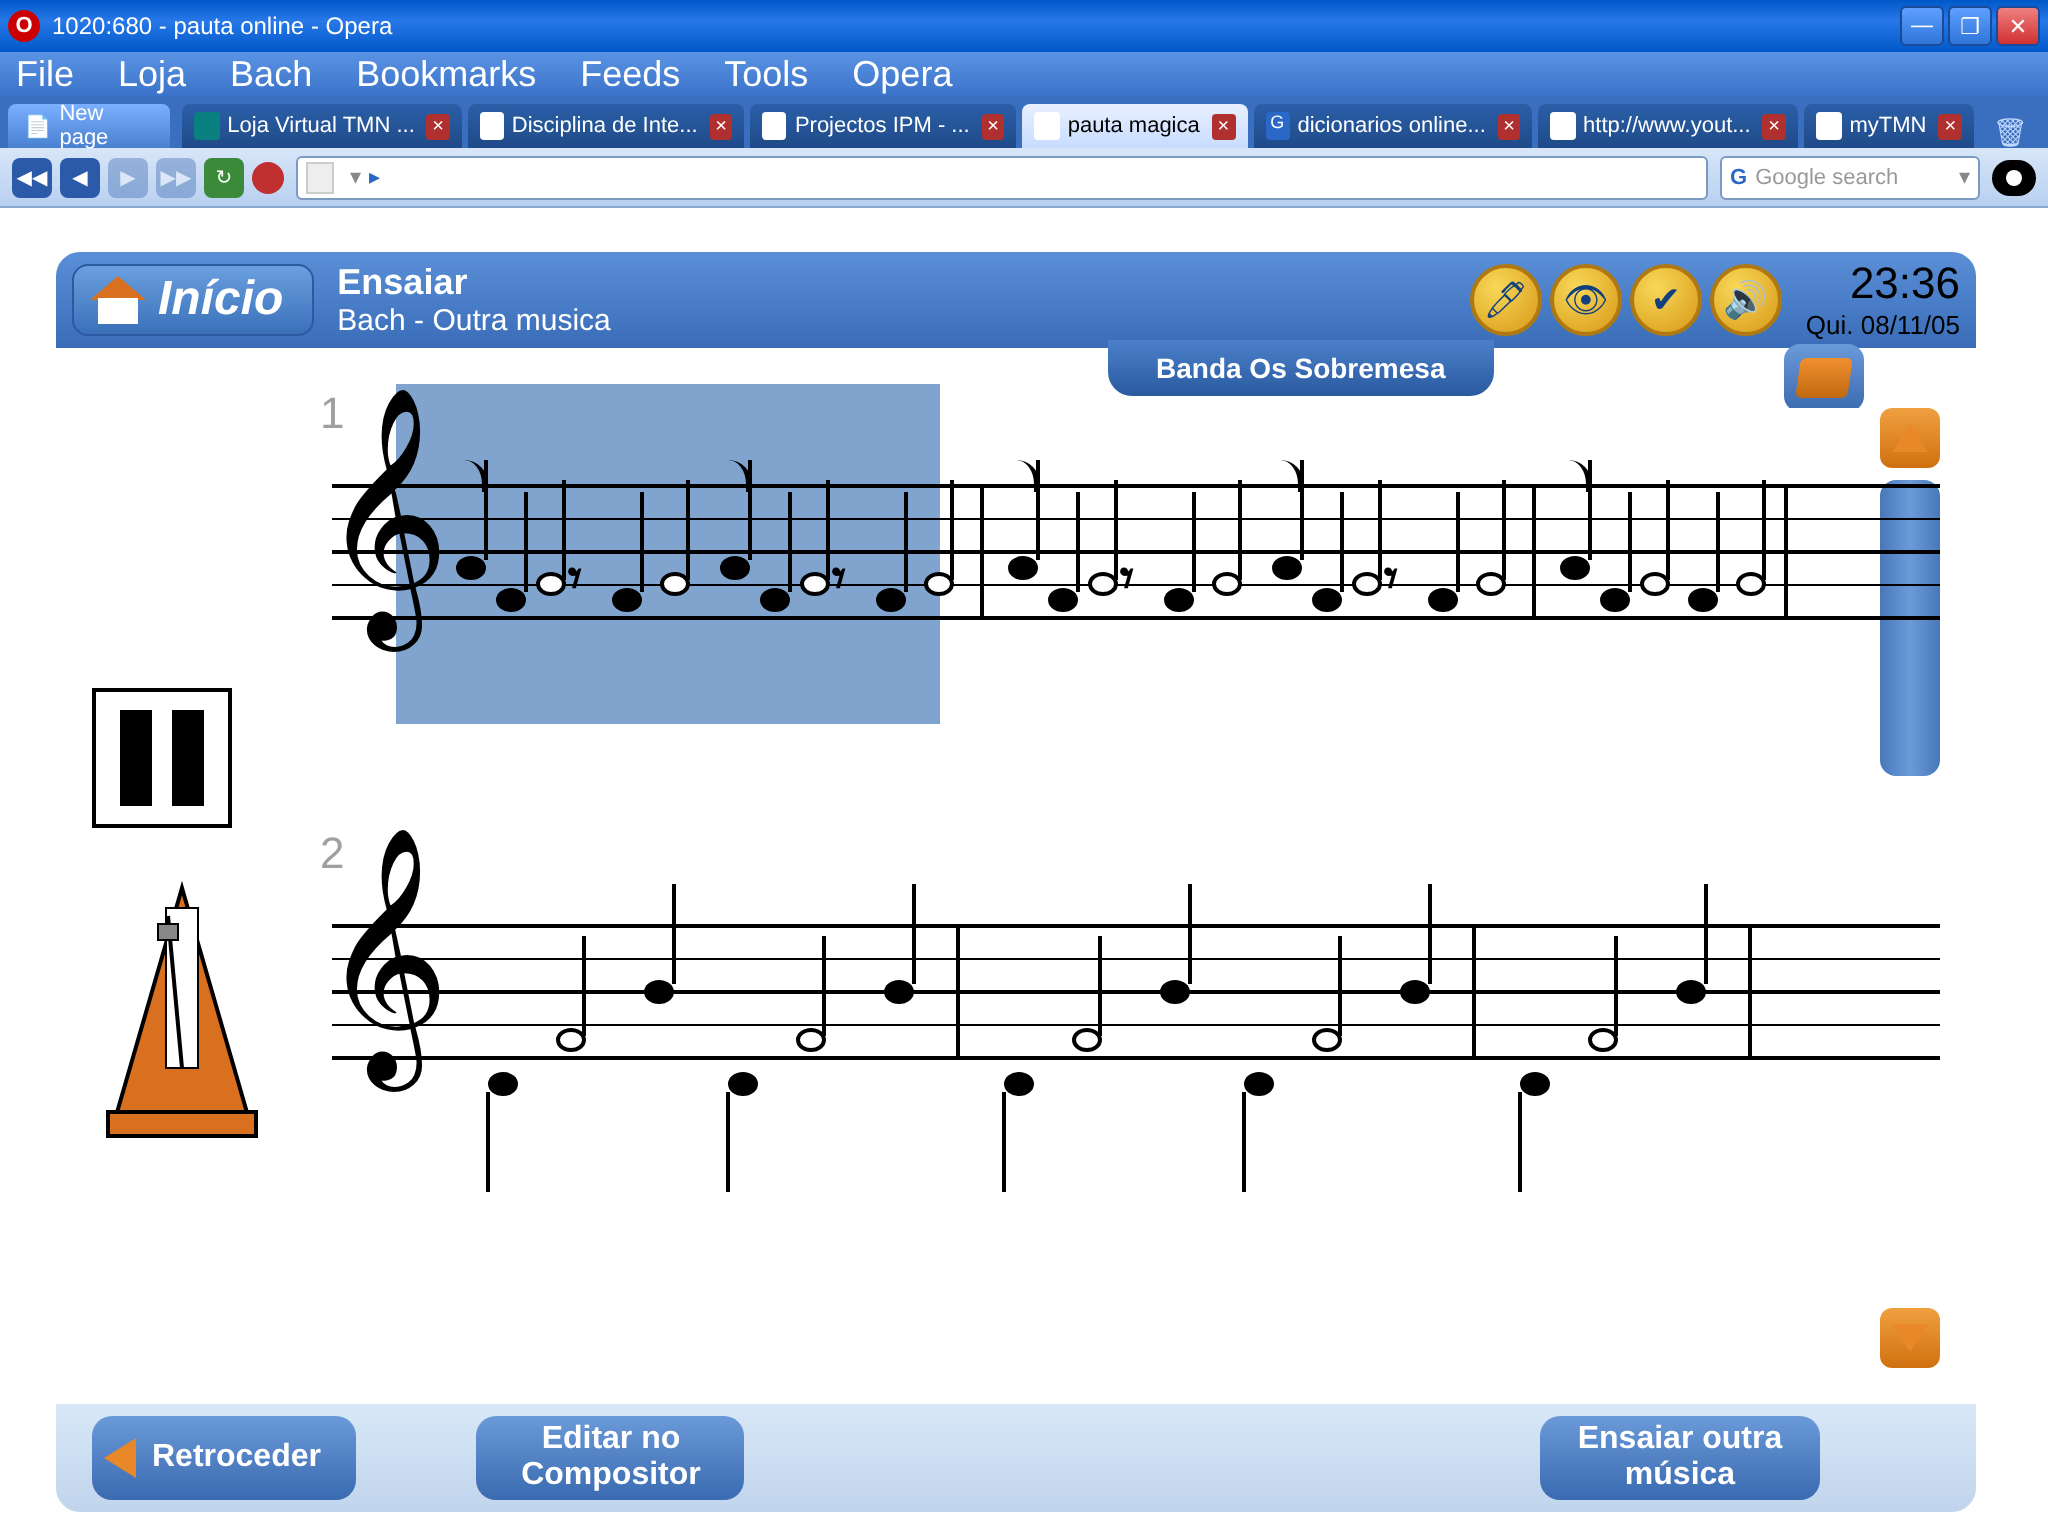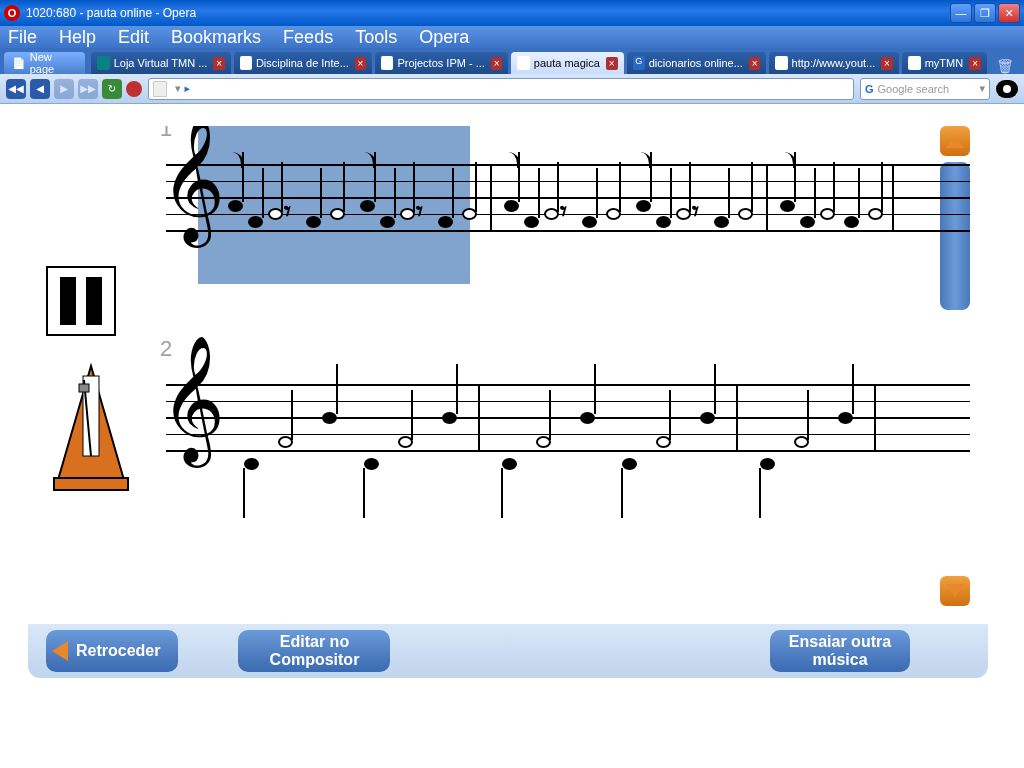--- a/index.html
+++ b/index.html
@@ -108,22 +108,22 @@
   <span class="op-icon">O</span>
   <span>1020:680 - pauta online - Opera</span>
   <span class="spacer"></span>
   <span class="win-btn win-min">—</span>
   <span class="win-btn win-max">❐</span>
   <span class="win-btn win-close">✕</span>
 </div>
 
 <div class="menubar">
   <span>File</span>
-  <span>Help</span>
-  <span>Edit</span>
+  <span>Loja</span>
+  <span>Bach</span>
   <span>Bookmarks</span>
   <span>Feeds</span>
   <span>Tools</span>
   <span>Opera</span>
 </div>
 
 <div class="tabstrip">
   <div class="newtab">📄 <span style="margin-left:4px">New page</span></div>
   <div class="tab">
       <span class="fav" style="background:#0a8080"></span>
@@ -179,21 +179,47 @@
     <span class="g">G</span>
     <span>Google search</span>
     <span style="margin-left:auto;color:#888">▾</span>
   </div>
   <span class="eye"></span>
 </div>
 
 <div class="page">
 <div class="app">
 
-
+  <div class="app-header">
+    <div class="home-pill">
+      <span class="house"></span>
+      <span>Início</span>
+    </div>
+    <div class="hdr-text">
+      <div class="t1">Ensaiar</div>
+      <div class="t2">Bach - Outra musica</div>
+    </div>
+    <div class="hdr-right">
+      <span class="round-btn">🖊</span>
+      <span class="round-btn">👁</span>
+      <span class="round-btn">✔</span>
+      <span class="round-btn">🔊</span>
+      <div class="clock">
+        <div class="time">23:36</div>
+        <div>Qui. 08/11/05</div>
+      </div>
+    </div>
+  </div>
+
+  <div class="subbar">
+    <div class="band-lbl">Banda Os Sobremesa</div>
+    <div class="help-btn">
+          <span></span>
+        </div>
+  </div>
 
   <div class="content">
 
     <div class="leftcol">
       <div class="pause">
             <div></div>
             <div></div>
           </div>
       <div class="metronome">
         <svg viewBox="0 0 90 130">
@@ -297,21 +323,21 @@
       <div class="scrolldown"></div>
     </div>
   </div>
 
   <div class="footer">
     <div class="fbtn back">
       <span class="arr"></span>
       <span>Retroceder</span>
     </div>
     <div class="gapS"></div>
-    <div class="fbtn" style="width:152px">
+    <div class="fbtn" style="width:134px">
       <span>Editar no Compositor</span>
     </div>
     <div class="gap"></div>
     <div class="fbtn" style="width:140px">
       <span>Ensaiar outra música</span>
     </div>
     <div class="gapS"></div>
   </div>
 
 </div>

